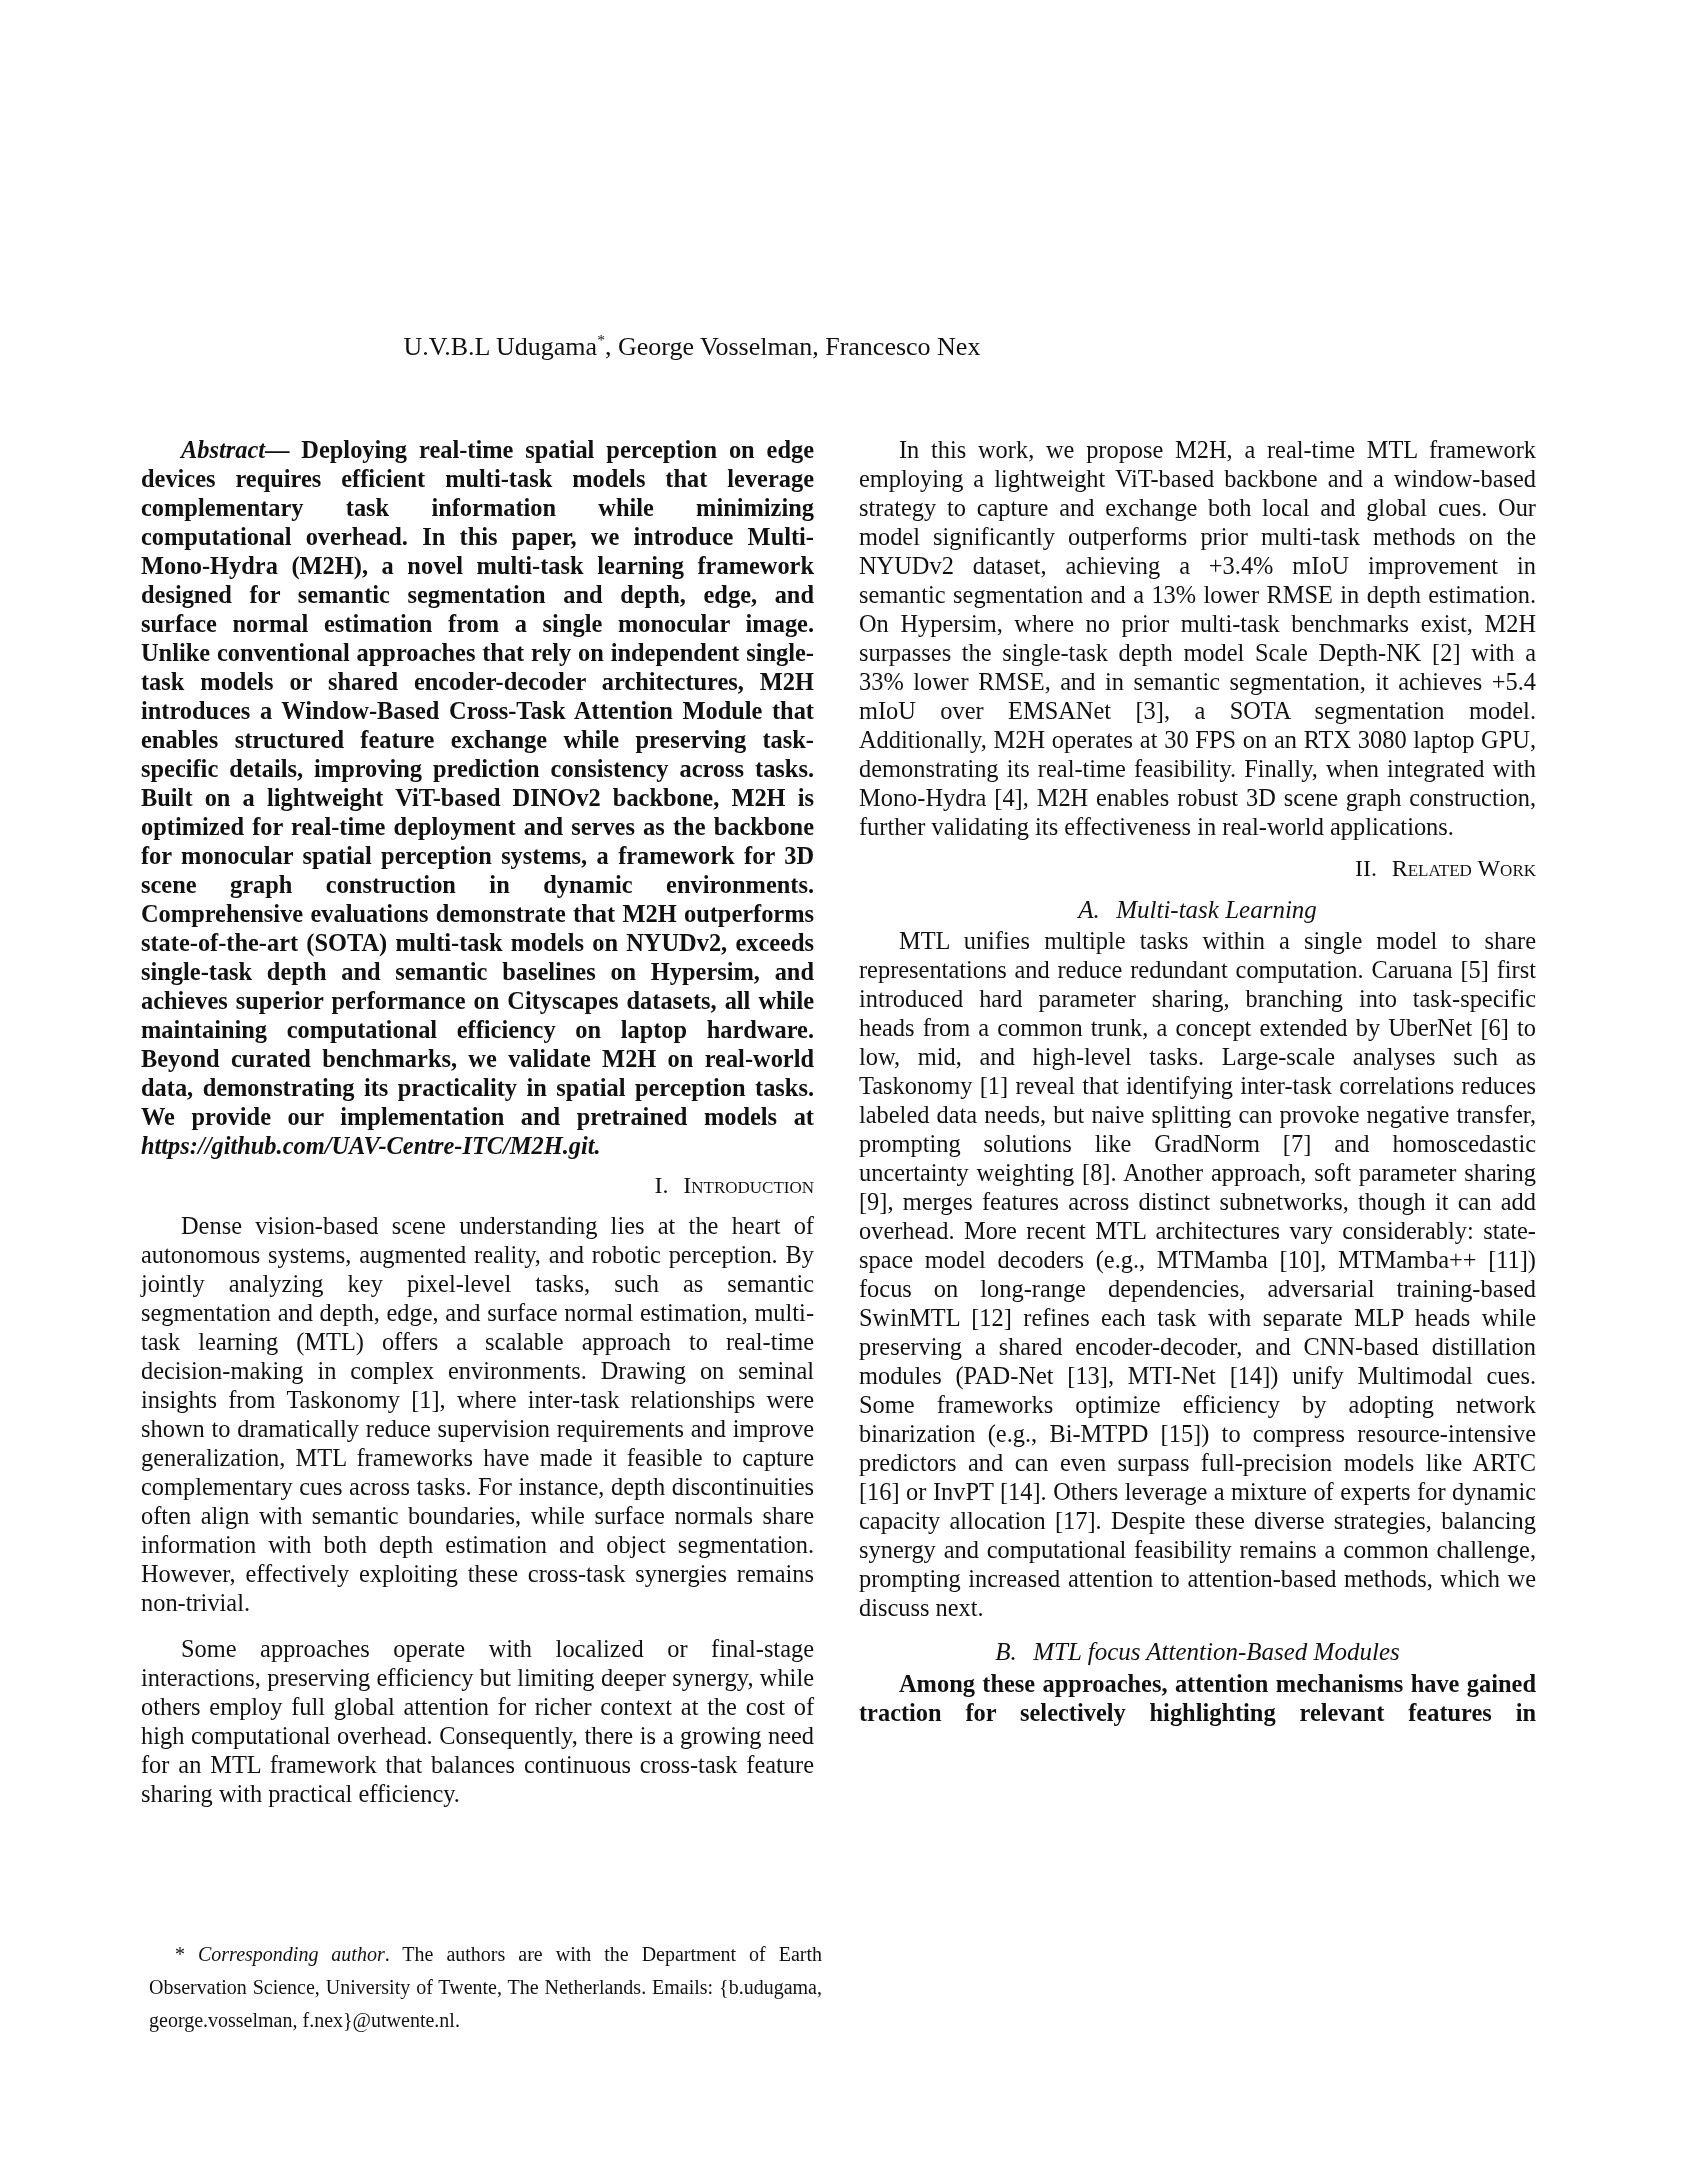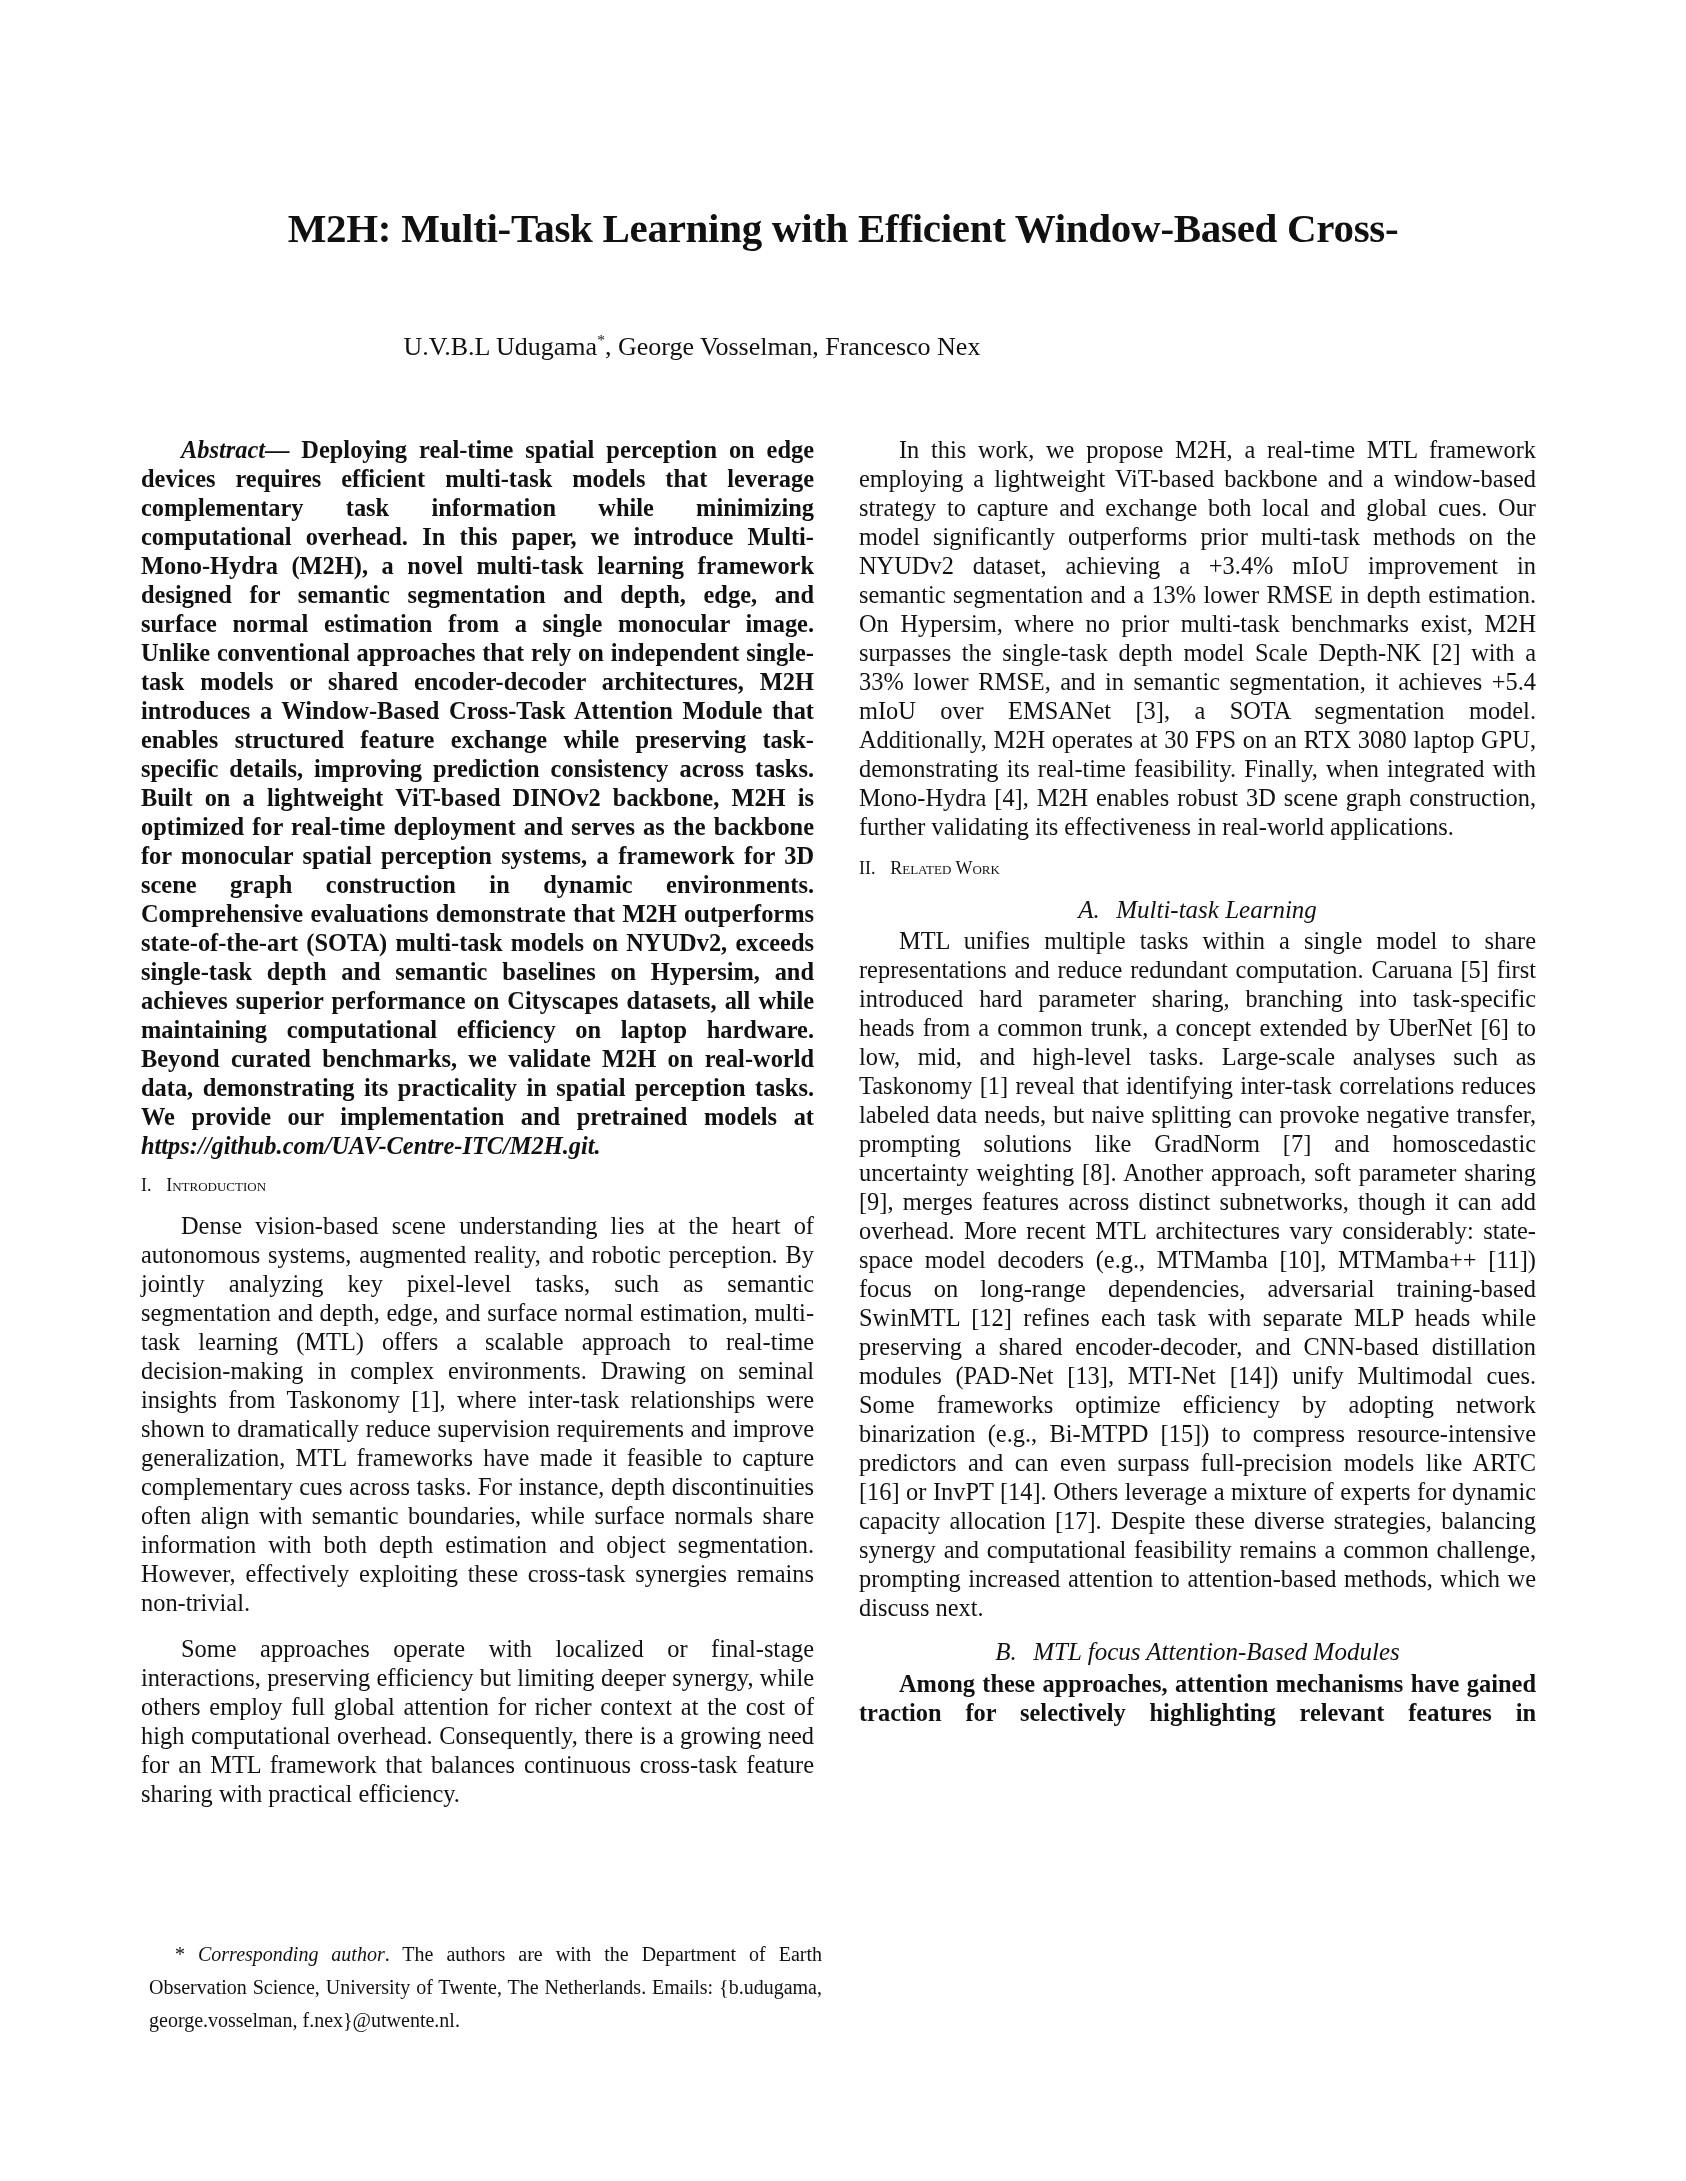--- a/index.html
+++ b/index.html
@@ -11,37 +11,36 @@
   .authors { position: absolute; left: 0; width: 1384px; top: 331px; text-align: center;
              font-size: 26px; line-height: 31px; }
   .authors sup { font-size: 15.6px; vertical-align: 10px; line-height: 0; }
   .col { position: absolute; font-size: 24.4px; line-height: 29px; text-align: justify; }
   .col-left { left: 141px; width: 673px; top: 435px; }
   .col-right { left: 859px; width: 677px; top: 435px; }
   .col p { margin: 0; text-indent: 40px; hyphens: none; }
   .abstract { font-weight: bold; }
   .abstract .label { font-style: italic; }
   .abstract .url { font-style: italic; }
-  .section-heading { text-align: left; text-indent: 0 !important; margin: 11px 0 11px 0 !important;
-                     font-size: 18px; line-height: 28.5px; font-variant: small-caps; }
+  .section-heading { text-align: right; text-indent: 0 !important; margin: 11px 0 11px 0 !important;
+                     font-size: 24px; line-height: 28.5px; font-variant: small-caps; }
   .section-heading .num { margin-right: 14.7px; font-variant: normal; }
   .subsection { font-style: italic; text-indent: 0 !important; margin: 13px 0 1.8px 0 !important;
                 font-size: 25px; line-height: 28.5px; text-align: center; }
   .subsection .num { margin-right: 16.5px; }
   .para-gap { margin-top: 17.4px !important; }
   .footnote { position: absolute; left: 149px; width: 673px; top: 1938px;
               font-size: 20px; line-height: 33px; text-align: justify; }
   .footnote p { margin: 0; text-indent: 26px; }
   .footnote .em { font-style: italic; }
 </style>
 </head>
 <body>
 
 <div class="title">
-  <span>M2H: Multi-Task Learning with Efficient Window-Based Cross-</span>
 </div>
 
 <div class="authors"><span>U.V.B.L Udugama</span><sup>*</sup><span>, George Vosselman, Francesco Nex</span></div>
 
 <div class="col col-left">
   <p class="abstract"><span class="label">Abstract</span><span>— </span><span>Deploying real-time spatial perception on edge devices requires efficient multi-task models that leverage complementary task information while minimizing computational overhead. In this paper, we introduce Multi-Mono-Hydra (M2H), a novel multi-task learning framework designed for semantic segmentation and depth, edge, and surface normal estimation from a single monocular image. Unlike conventional approaches that rely on independent single-task models or shared encoder-decoder architectures, M2H introduces a Window-Based Cross-Task Attention Module that enables structured feature exchange while preserving task-specific details, improving prediction consistency across tasks. Built on a lightweight ViT-based DINOv2 backbone, M2H is optimized for real-time deployment and serves as the backbone for monocular spatial perception systems, a framework for 3D scene graph construction in dynamic environments. Comprehensive evaluations demonstrate that M2H outperforms state-of-the-art (SOTA) multi-task models on NYUDv2, exceeds single-task depth and semantic baselines on Hypersim, and achieves superior performance on Cityscapes datasets, all while maintaining computational efficiency on laptop hardware. Beyond curated benchmarks, we validate M2H on real-world data, demonstrating its practicality in spatial perception tasks. We provide our implementation and pretrained models at </span><span class="url">https://github.com/UAV-Centre-ITC/M2H.git.</span></p>
 
   <p class="section-heading"><span class="num">I.</span><span>Introduction</span></p>
 
   <p>Dense vision-based scene understanding lies at the heart of autonomous systems, augmented reality, and robotic perception. By jointly analyzing key pixel-level tasks, such as semantic segmentation and depth, edge, and surface normal estimation, multi-task learning (MTL) offers a scalable approach to real-time decision-making in complex environments. Drawing on seminal insights from Taskonomy [1], where inter-task relationships were shown to dramatically reduce supervision requirements and improve generalization, MTL frameworks have made it feasible to capture complementary cues across tasks. For instance, depth discontinuities often align with semantic boundaries, while surface normals share information with both depth estimation and object segmentation. However, effectively exploiting these cross-task synergies remains non-trivial.</p>

